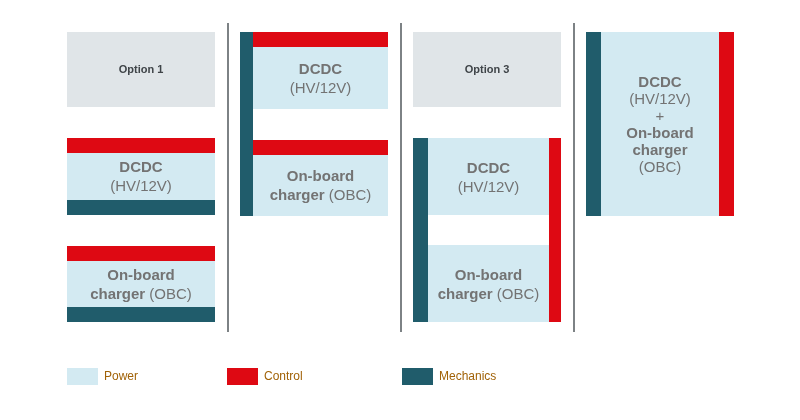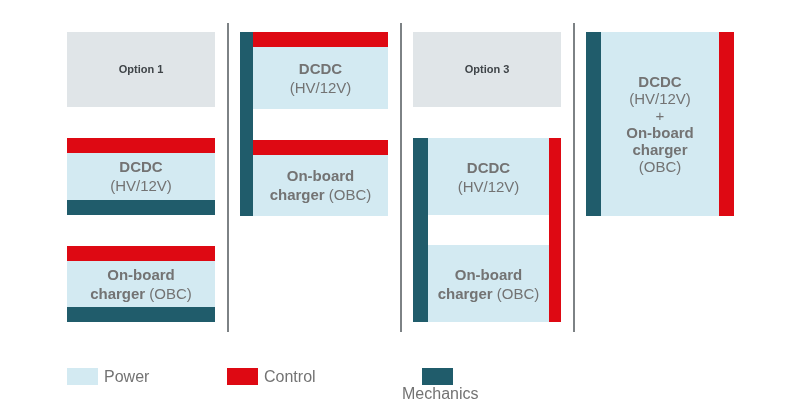--- a/index.html
+++ b/index.html
@@ -97,29 +97,29 @@
   .divider-3 { left: 573px; }
 
   .legend-item {
     position: absolute;
     top: 368px;
     display: flex;
     align-items: center;
   }
   .legend-item-0 { left: 67px; }
   .legend-item-1 { left: 227px; align-items: center; }
-  .legend-item-2 { left: 402px; flex-direction: column; }
+  .legend-item-2 { left: 402px; }
   .swatch {
     width: 31px;
     height: 17px;
     margin-right: 6px;
   }
   .legend-label {
-    color: #737373;
-    font-size: 16px;
+    color: #a16207;
+    font-size: 12px;
     line-height: 17px;
   }
 </style>
 </head>
 <body>
 
 <div class="figure">
 
   <div class="columns">
 

